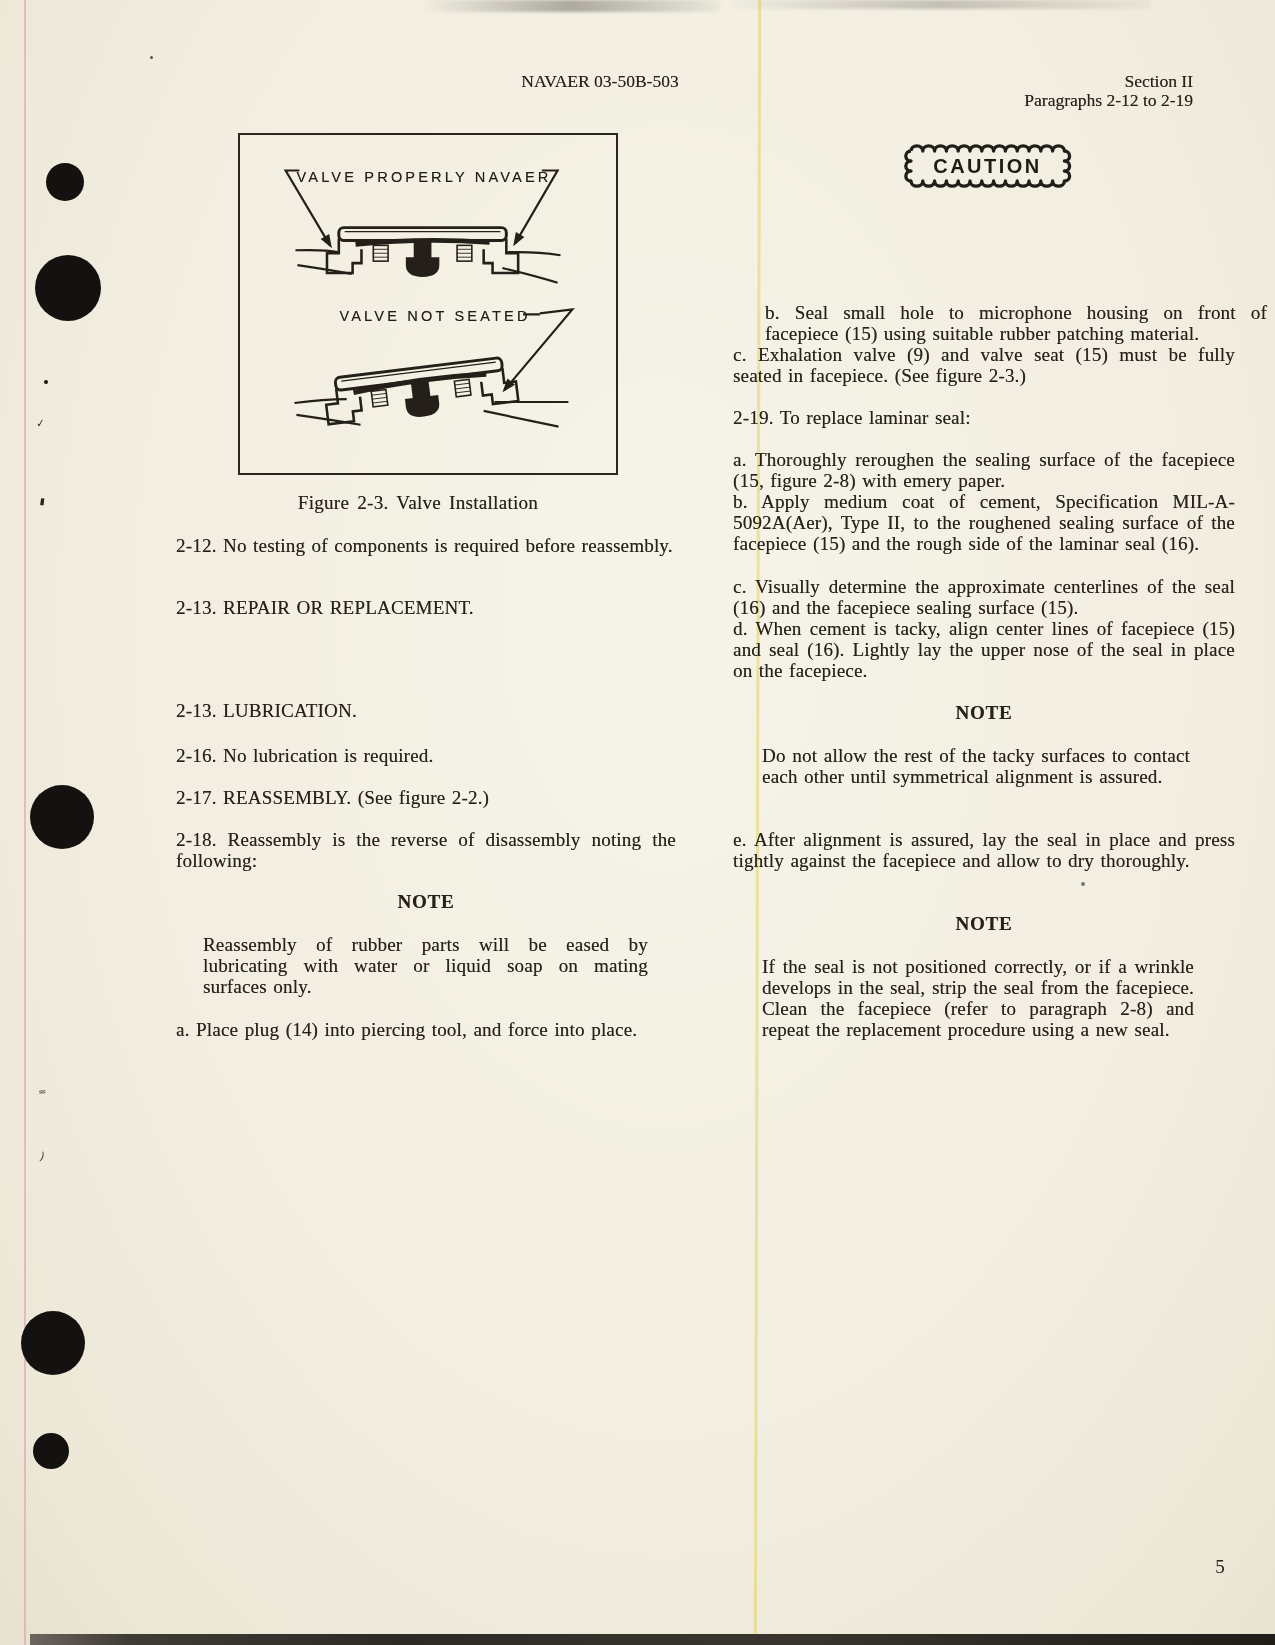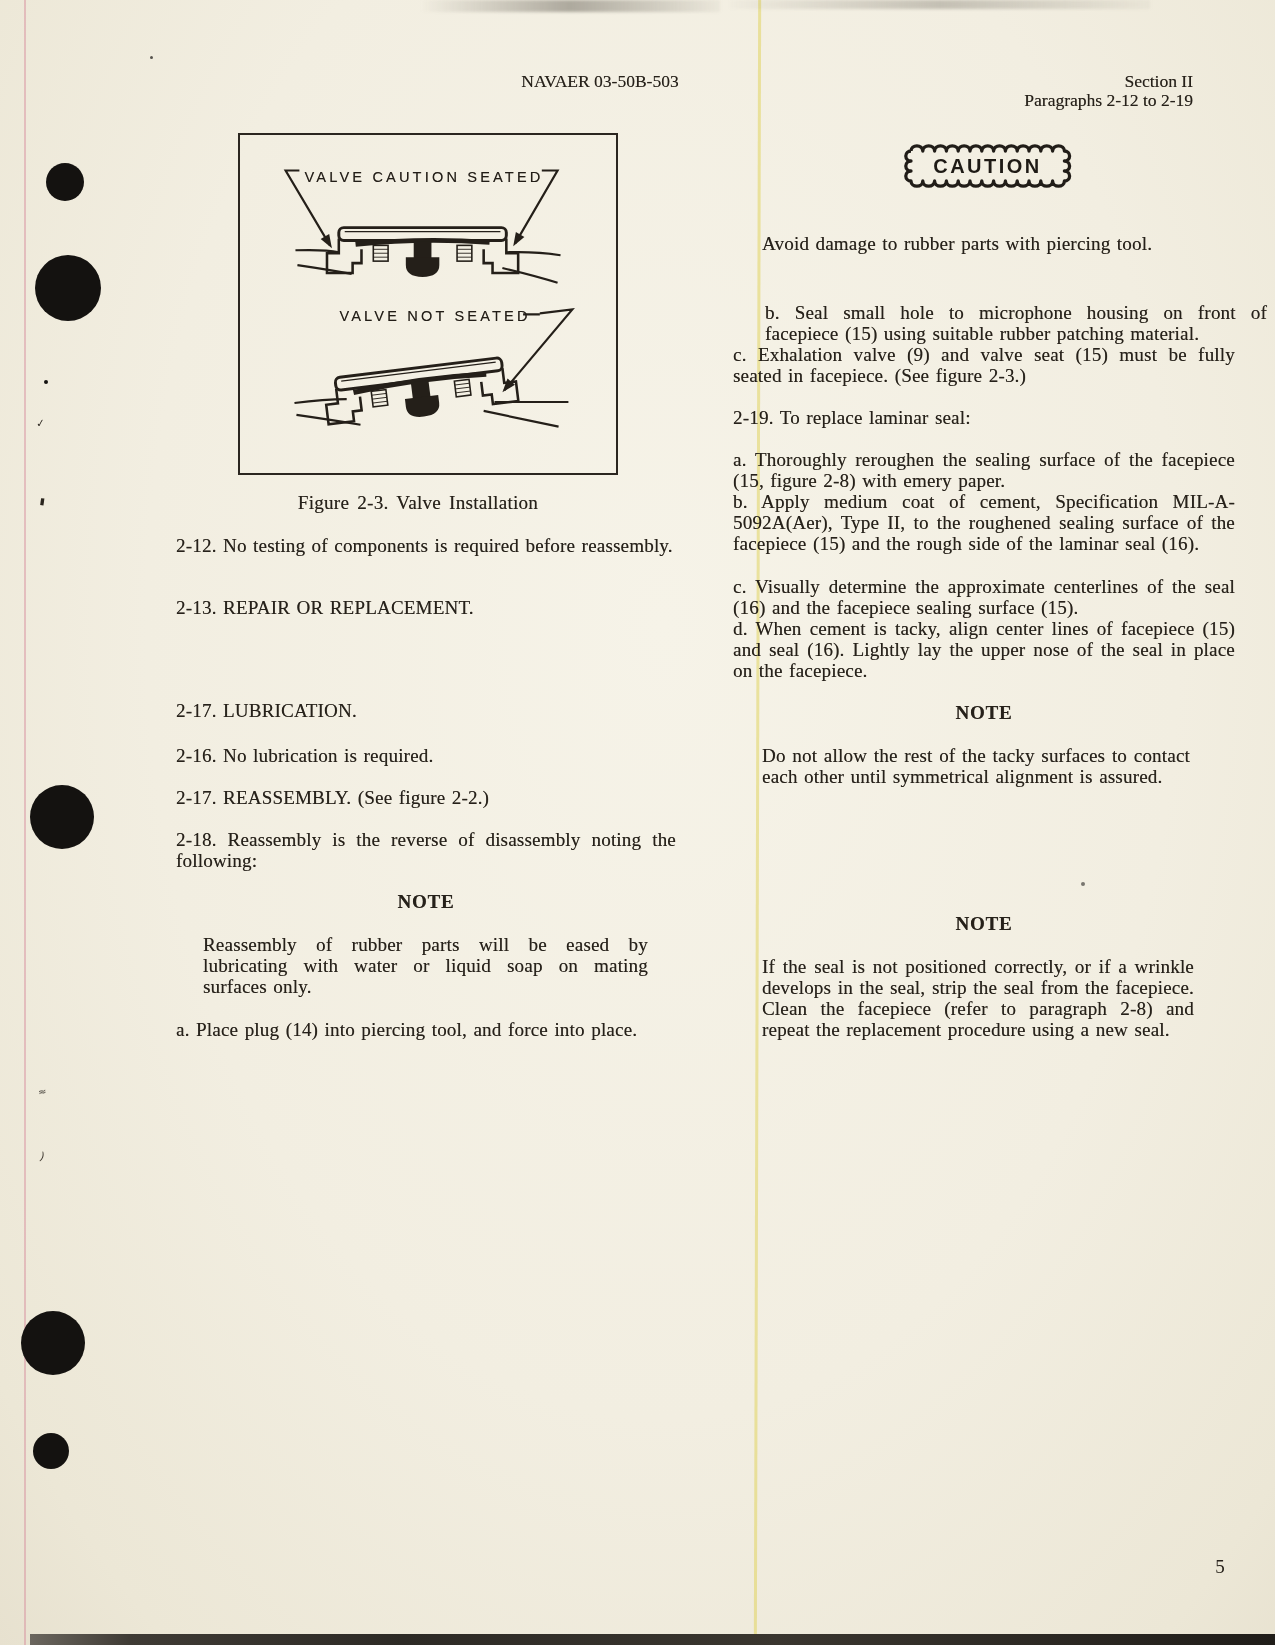--- a/index.html
+++ b/index.html
@@ -136,28 +136,28 @@
         <polygon class="fill-ink" points="266,261 271.2,247.1 278.8,253.5"></polygon>
         <g transform="rotate(-7 183 258) translate(183 236)">
             <use href="#valveCore"></use>
           </g>
         <path class="ink" d="M55,272 Q85,268 108,268" stroke-width="2.2"></path>
         <path class="ink" d="M57,284 Q92,289 122,294" stroke-width="2.2"></path>
         <path class="ink" d="M258,271 H333" stroke-width="2.2"></path>
         <path class="ink" d="M247,280 Q290,289 323,296" stroke-width="2.2"></path>
       </g>
     </svg>
-    <span class="fig-label" style="left:50px;top:34px;width:268px;">VALVE CAUTION SEATED</span>
+    <span class="fig-label" style="left:50px;top:34px;width:268px;">VALVE PROPERLY NAVAER</span>
     <span class="fig-label" style="left:90px;top:173px;width:210px;">VALVE NOT SEATED</span>
   </div>
   <div class="fig-caption">Figure 2-3. Valve Installation</div>
 
   <div class="par" style="left:176px;top:535px;width:500px;">2-12. No testing of components is required before reassembly.</div>
   <div class="par" style="left:176px;top:597px;width:500px;">2-13. REPAIR OR REPLACEMENT.</div>
-  <div class="par" style="left:176px;top:700px;width:500px;">2-17. LUBRICATION.</div>
+  <div class="par" style="left:176px;top:700px;width:500px;">2-13. LUBRICATION.</div>
   <div class="par" style="left:176px;top:745px;width:500px;">2-16. No lubrication is required.</div>
   <div class="par" style="left:176px;top:787px;width:500px;">2-17. REASSEMBLY. (See figure 2-2.)</div>
   <div class="par" style="left:176px;top:829px;width:500px;">2-18. Reassembly is the reverse of disassembly noting the following:</div>
   <div class="par center note-h" style="left:176px;top:891px;width:500px;">NOTE</div>
   <div class="par" style="left:203px;top:934px;width:445px;">Reassembly of rubber parts will be eased by lubricating with water or liquid soap on mating surfaces only.</div>
   <div class="par ind" style="left:176px;top:1019px;width:500px;">a. Place plug (14) into piercing tool, and force into place.</div>
 
   <div class="caution-box">
     <svg viewBox="0 0 171 45">
       <path fill="none" stroke="#211d18" stroke-width="3.3" stroke-linejoin="round" d="M9,8
@@ -168,28 +168,28 @@
         a5.2,5 0 0 1 0,10 a5.2,5 0 0 1 0,10 a5.2,5 0 0 1 0,10
         a5.9,5.2 0 0 1 -11.8,0 a5.9,5.2 0 0 1 -11.8,0 a5.9,5.2 0 0 1 -11.8,0 a5.9,5.2 0 0 1 -11.8,0
         a5.9,5.2 0 0 1 -11.8,0 a5.9,5.2 0 0 1 -11.8,0 a5.9,5.2 0 0 1 -11.8,0 a5.9,5.2 0 0 1 -11.8,0
         a5.9,5.2 0 0 1 -11.8,0 a5.9,5.2 0 0 1 -11.8,0 a5.9,5.2 0 0 1 -11.8,0 a5.9,5.2 0 0 1 -11.8,0
         a5.9,5.2 0 0 1 -11.8,0
         a5.2,5 0 0 1 0,-10 a5.2,5 0 0 1 0,-10 a5.2,5 0 0 1 0,-10"></path>
     </svg>
     <span class="caution-text">CAUTION</span>
   </div>
 
-  <div class="par" style="left:762px;top:233px;width:428px;">Avoid damage to rubber parts with piercing tool.</div>
   <div class="par ind" style="left:733px;top:302px;width:502px;margin-left:32px;">b. Seal small hole to microphone housing on front of facepiece (15) using suitable rubber patching material.</div>
   <div class="par ind" style="left:733px;top:344px;width:502px;">c. Exhalation valve (9) and valve seat (15) must be fully seated in facepiece. (See figure 2-3.)</div>
   <div class="par" style="left:733px;top:407px;width:502px;">2-19. To replace laminar seal:</div>
   <div class="par ind" style="left:733px;top:449px;width:502px;">a. Thoroughly reroughen the sealing surface of the facepiece (15, figure 2-8) with emery paper.</div>
   <div class="par ind" style="left:733px;top:491px;width:502px;">b. Apply medium coat of cement, Specification MIL-A-5092A(Aer), Type II, to the roughened sealing surface of the facepiece (15) and the rough side of the laminar seal (16).</div>
   <div class="par ind" style="left:733px;top:576px;width:502px;">c. Visually determine the approximate centerlines of the seal (16) and the facepiece sealing surface (15).</div>
   <div class="par ind" style="left:733px;top:618px;width:502px;">d. When cement is tacky, align center lines of facepiece (15) and seal (16). Lightly lay the upper nose of the seal in place on the facepiece.</div>
   <div class="par center note-h" style="left:733px;top:702px;width:502px;">NOTE</div>
   <div class="par" style="left:762px;top:745px;width:428px;">Do not allow the rest of the tacky surfaces to contact each other until symmetrical alignment is assured.</div>
+  <div class="par ind" style="left:733px;top:829px;width:502px;">e. After alignment is assured, lay the seal in place and press tightly against the facepiece and allow to dry thoroughly.</div>
   <div class="par center note-h" style="left:733px;top:913px;width:502px;">NOTE</div>
   <div class="par" style="left:762px;top:956px;width:432px;">If the seal is not positioned correctly, or if a wrinkle develops in the seal, strip the seal from the facepiece. Clean the facepiece (refer to paragraph 2-8) and repeat the replacement procedure using a new seal.</div>
 
   <div class="page-num">5</div>
 
 </div>
 
 </body></html>

